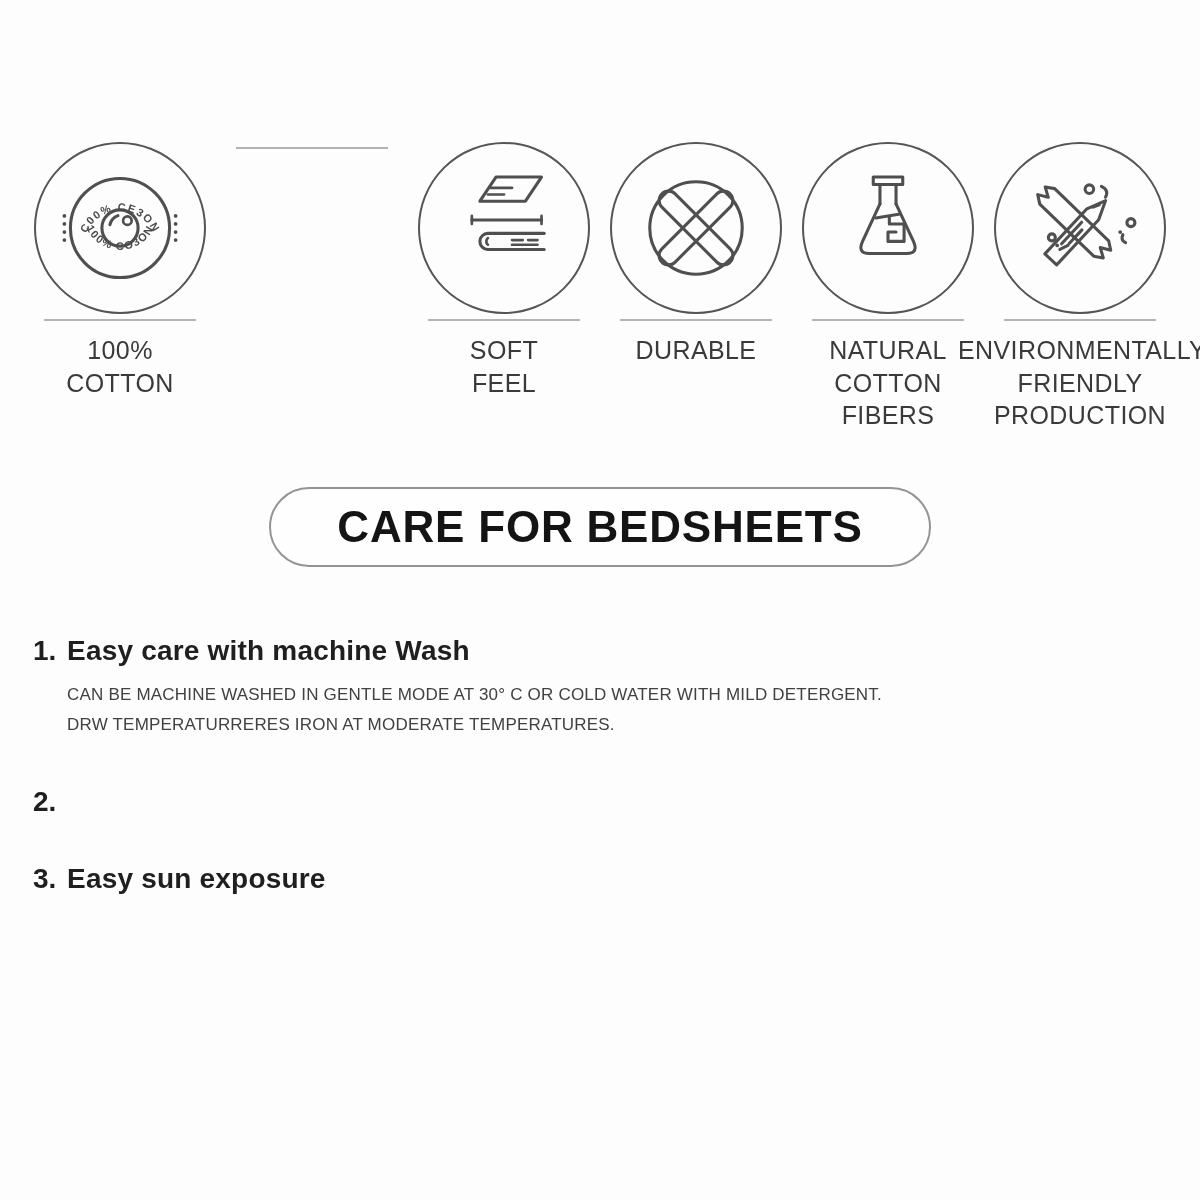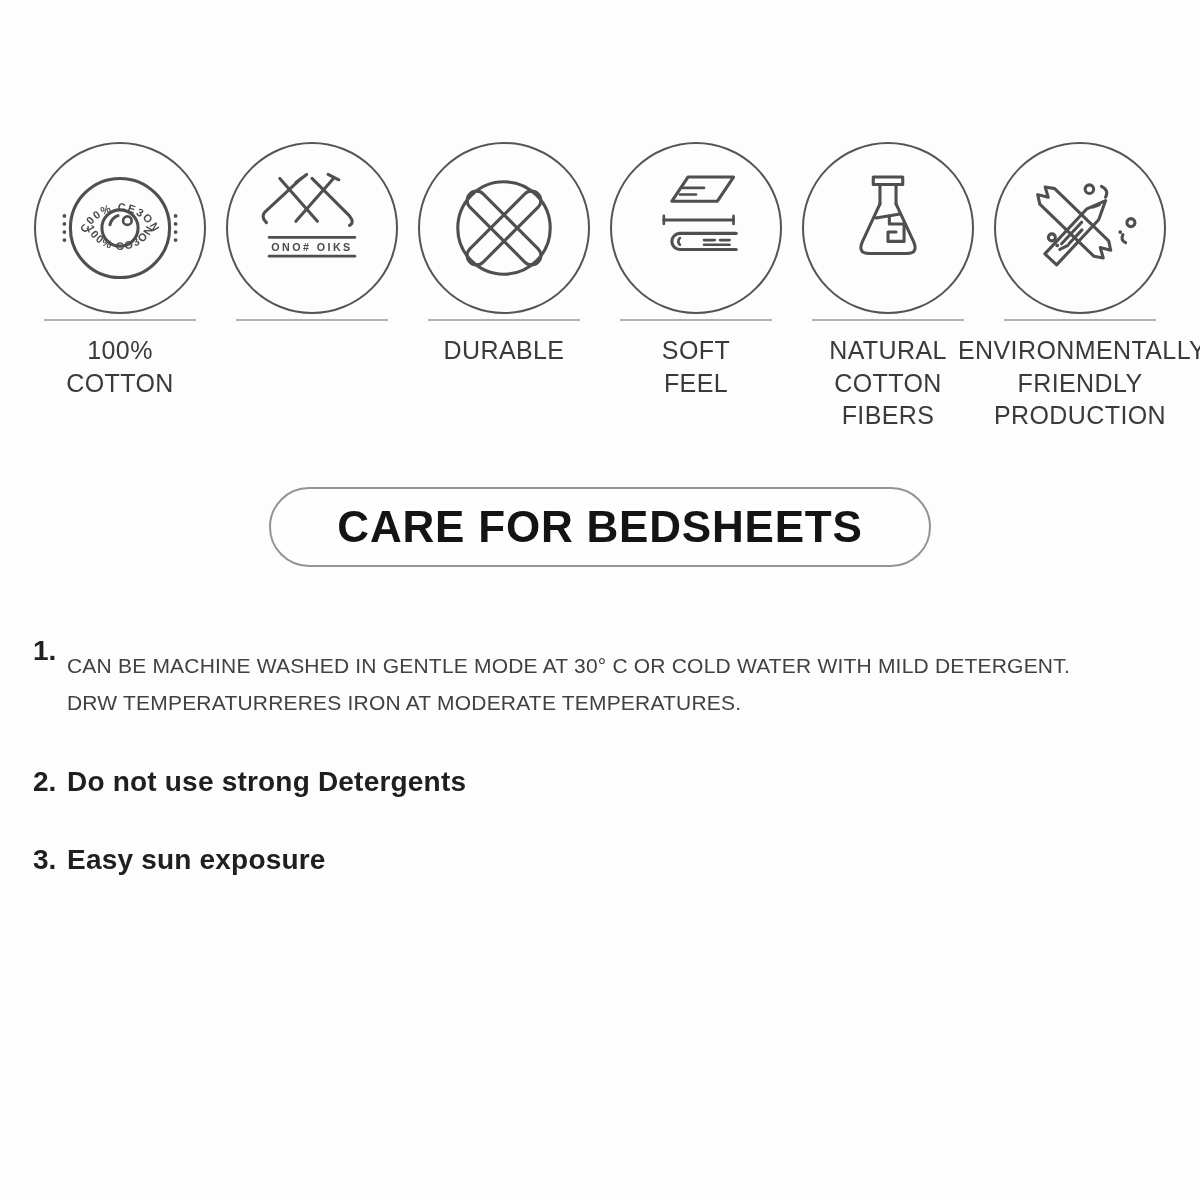--- a/index.html
+++ b/index.html
@@ -55,21 +55,21 @@
     flex:0 0 34px;width:34px;
     font-size:28px;font-weight:bold;color:#1f1f1f;line-height:1.2;
   }
   .care-content{flex:1;}
   .care-heading{
     font-size:28px;font-weight:bold;color:#1f1f1f;line-height:1.2;
     letter-spacing:.2px;
   }
   .care-body{
     margin-top:13px;
-    font-size:21px;line-height:1.78;color:#414141;
+    font-size:17px;line-height:1.78;color:#414141;
     letter-spacing:.2px;white-space:pre-line;
   }
   
   .ic{stroke:#4f4f4f;stroke-width:2.3;fill:none;stroke-linecap:round;stroke-linejoin:round;}
   .ic-fill{fill:#4f4f4f;stroke:none;}
   .ic-txt{fill:#4a4a4a;font-weight:bold;font-family:"Liberation Sans",sans-serif;}
 </style>
 </head>
 <body>
 
@@ -105,54 +105,21 @@
             <textPath href="#arcB" startOffset="50%" text-anchor="middle">100% CO3ON</textPath>
           </text>
         </svg>
       </div>
       <div class="rule"></div>
       <div class="label">100%
 COTTON</div>
     </div>
 
     <div class="feature">
-      <div class="circle">
-        <svg viewBox="0 0 100 100">
-          <g class="ic">
-            <path d="M16,46 Q11,41 16,37 L42,13"></path>
-            <path d="M26,13 L54,45"></path>
-            <path d="M38,45 L66,13"></path>
-            <path d="M50,13 L78,41 Q82,46 78,48"></path>
-            <path d="M38,16 L46,10"></path>
-            <path d="M62,10 L70,14"></path>
-            <line x1="18" y1="57" x2="82" y2="57" stroke-width="2"></line>
-            <line x1="18" y1="71" x2="82" y2="71" stroke-width="2"></line>
-          </g>
-          <text class="ic-txt" x="50" y="67.5" text-anchor="middle" font-size="8" letter-spacing="1.8">ONO# OIKS</text>
-        </svg>
-      </div>
-      <div class="rule"></div>
-    </div>
-
-    <div class="feature">
-      <div class="circle">
-        <svg viewBox="0 0 100 100">
-          <g class="ic">
-            <circle cx="50" cy="50" r="34.5"></circle>
-            <g transform="rotate(45 50 50)">
-                <rect x="43" y="14" width="14" height="72" rx="7"></rect>
-              </g>
-            <g transform="rotate(-45 50 50)">
-                <rect x="43" y="14" width="14" height="72" rx="7"></rect>
-              </g>
-          </g>
-        </svg>
-      </div>
-      <div class="rule"></div>
-      <div class="label">DURABLE</div>
+      <div class="rule"></div>
     </div>
 
     <div class="feature">
       <div class="circle">
         <svg viewBox="0 0 100 100">
           <g class="ic">
             <path d="M44,12 L78,12 L66,30 L32,30 Z"></path>
             <path d="M40,20 H56" stroke-width="2"></path>
             <path d="M38,25 H50" stroke-width="2"></path>
             <path d="M26,44 H78"></path>
@@ -164,20 +131,38 @@
             <path d="M38,57.5 A3.2,3.2 0 0 0 38,62.5" stroke-width="2"></path>
             <path d="M56,59 H64" stroke-width="2"></path>
             <path d="M68,59 H75" stroke-width="2"></path>
             <path d="M56,62.5 H75" stroke-width="2"></path>
           </g>
         </svg>
       </div>
       <div class="rule"></div>
       <div class="label">SOFT
 FEEL</div>
+    </div>
+
+    <div class="feature">
+      <div class="circle">
+        <svg viewBox="0 0 100 100">
+          <g class="ic">
+            <circle cx="50" cy="50" r="34.5"></circle>
+            <g transform="rotate(45 50 50)">
+                <rect x="43" y="14" width="14" height="72" rx="7"></rect>
+              </g>
+            <g transform="rotate(-45 50 50)">
+                <rect x="43" y="14" width="14" height="72" rx="7"></rect>
+              </g>
+          </g>
+        </svg>
+      </div>
+      <div class="rule"></div>
+      <div class="label">DURABLE</div>
     </div>
 
     <div class="feature">
       <div class="circle">
         <svg viewBox="0 0 100 100">
           <g class="ic">
             <path d="M39,12 H61 V17.5 H39 Z"></path>
             <path d="M44,17.5 V32"></path>
             <path d="M56,17.5 V32"></path>
             <path d="M44,32 L31,60 Q27,69 36,69 H64 Q73,69 69,60 L56,32"></path>
@@ -230,29 +215,29 @@
     <div class="banner">
       <span class="banner-title">CARE FOR BEDSHEETS</span>
     </div>
   </div>
 
   <div class="care-list">
 
     <div class="care-item">
       <span class="care-num">1.</span>
       <div class="care-content">
+        <div class="care-heading">Easy care with machine Wash</div>
         <div class="care-body">CAN BE MACHINE WASHED IN GENTLE MODE AT 30° C OR COLD WATER WITH MILD DETERGENT.
 DRW TEMPERATURRERES IRON AT MODERATE TEMPERATURES.</div>
       </div>
     </div>
 
     <div class="care-item">
       <span class="care-num">2.</span>
       <div class="care-content">
-        <div class="care-heading">Do not use strong Detergents</div>
       </div>
     </div>
 
     <div class="care-item">
       <span class="care-num">3.</span>
       <div class="care-content">
         <div class="care-heading">Easy sun exposure</div>
       </div>
     </div>
 

